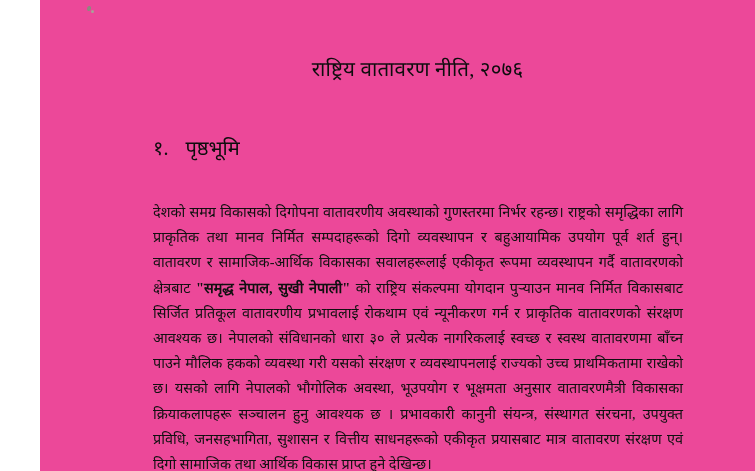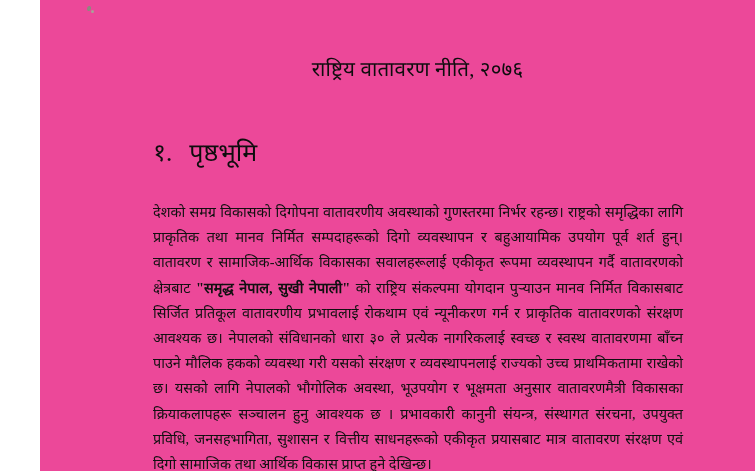--- a/index.html
+++ b/index.html
@@ -50,21 +50,21 @@
     text-align: center;
     font-size: 20.5px;
     letter-spacing: 0.2px;
     color: #0d0d0d;
     white-space: nowrap;
   }
   .section-heading {
     position: absolute;
     left: 113px;
     top: 134px;
-    font-size: 25px;
+    font-size: 20px;
     color: #0d0d0d;
     white-space: nowrap;
   }
   .section-heading .num {
     display: inline-block;
     margin-right: 17px;
   }
   .section-heading .label {
     display: inline-block;
   }

